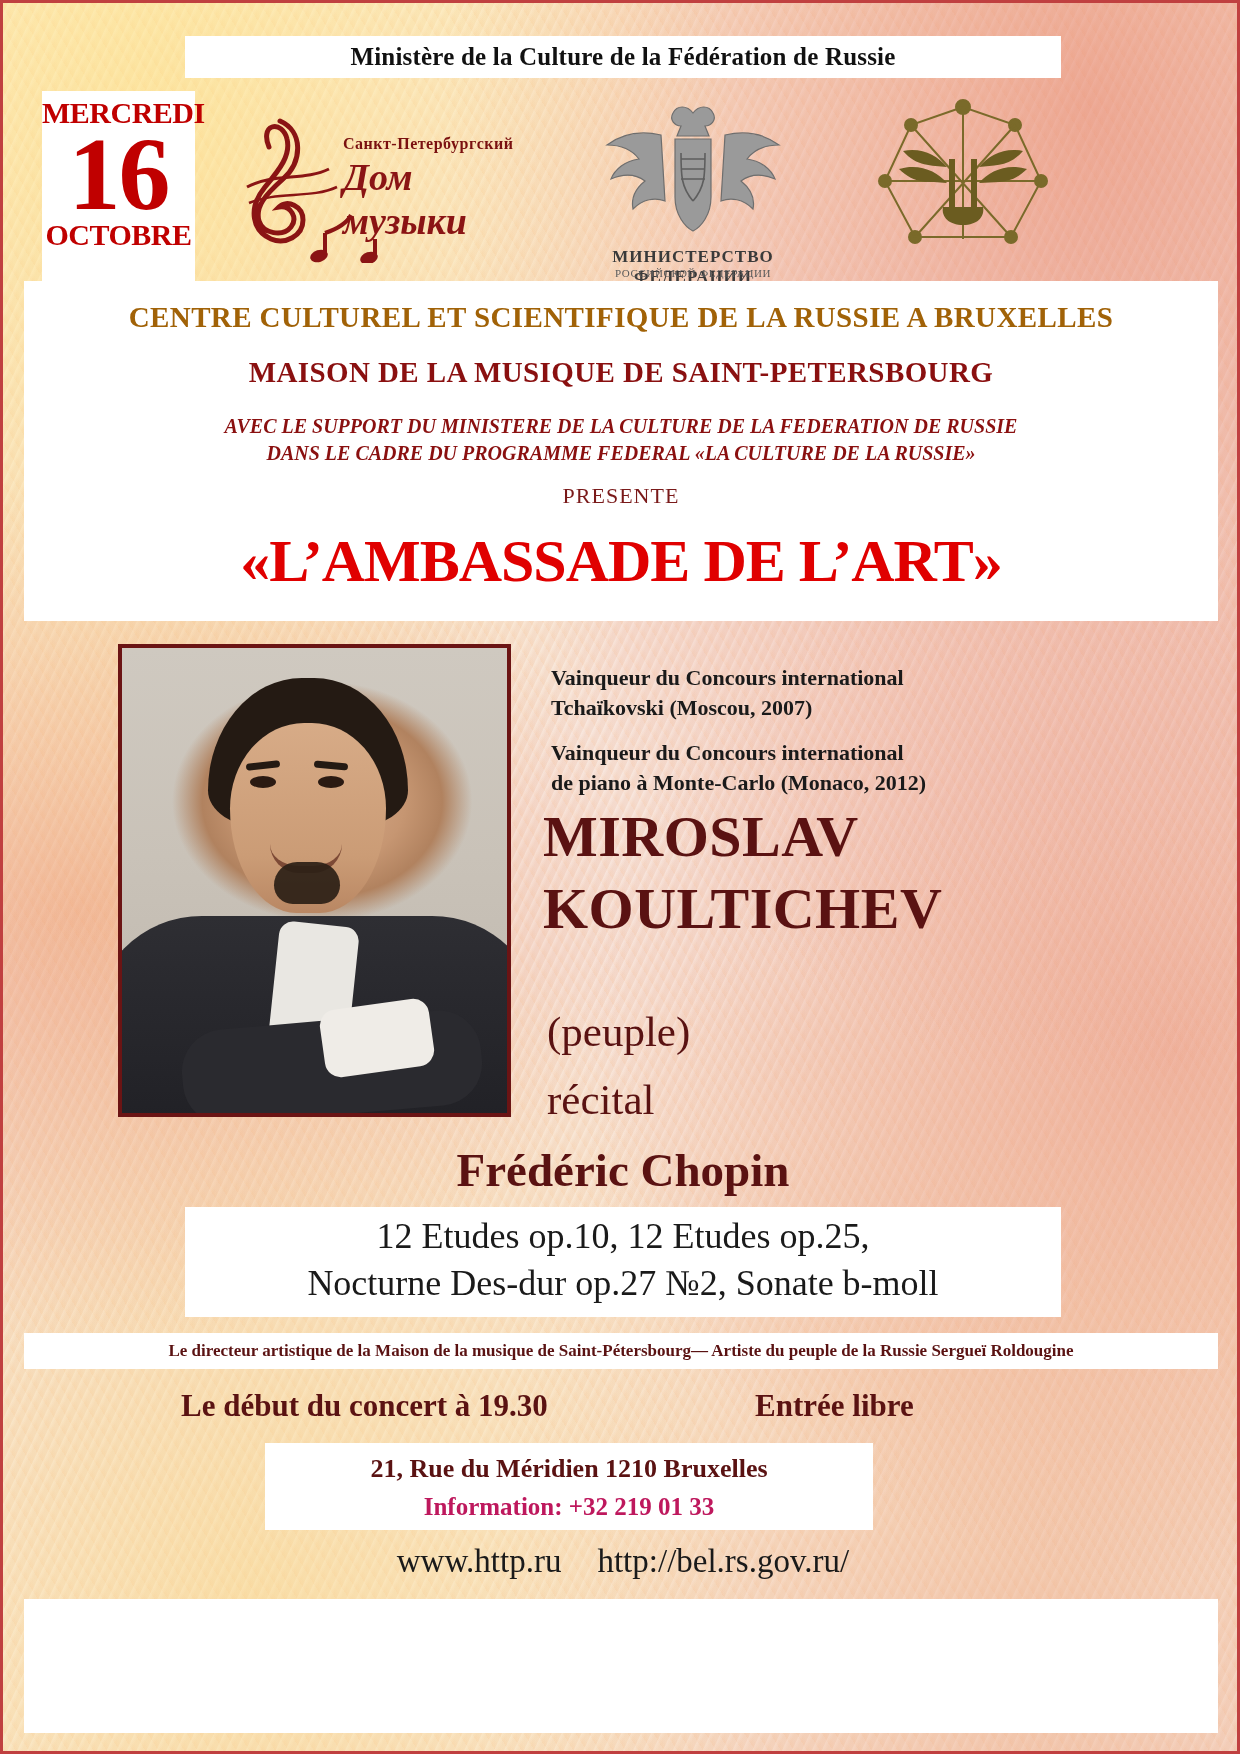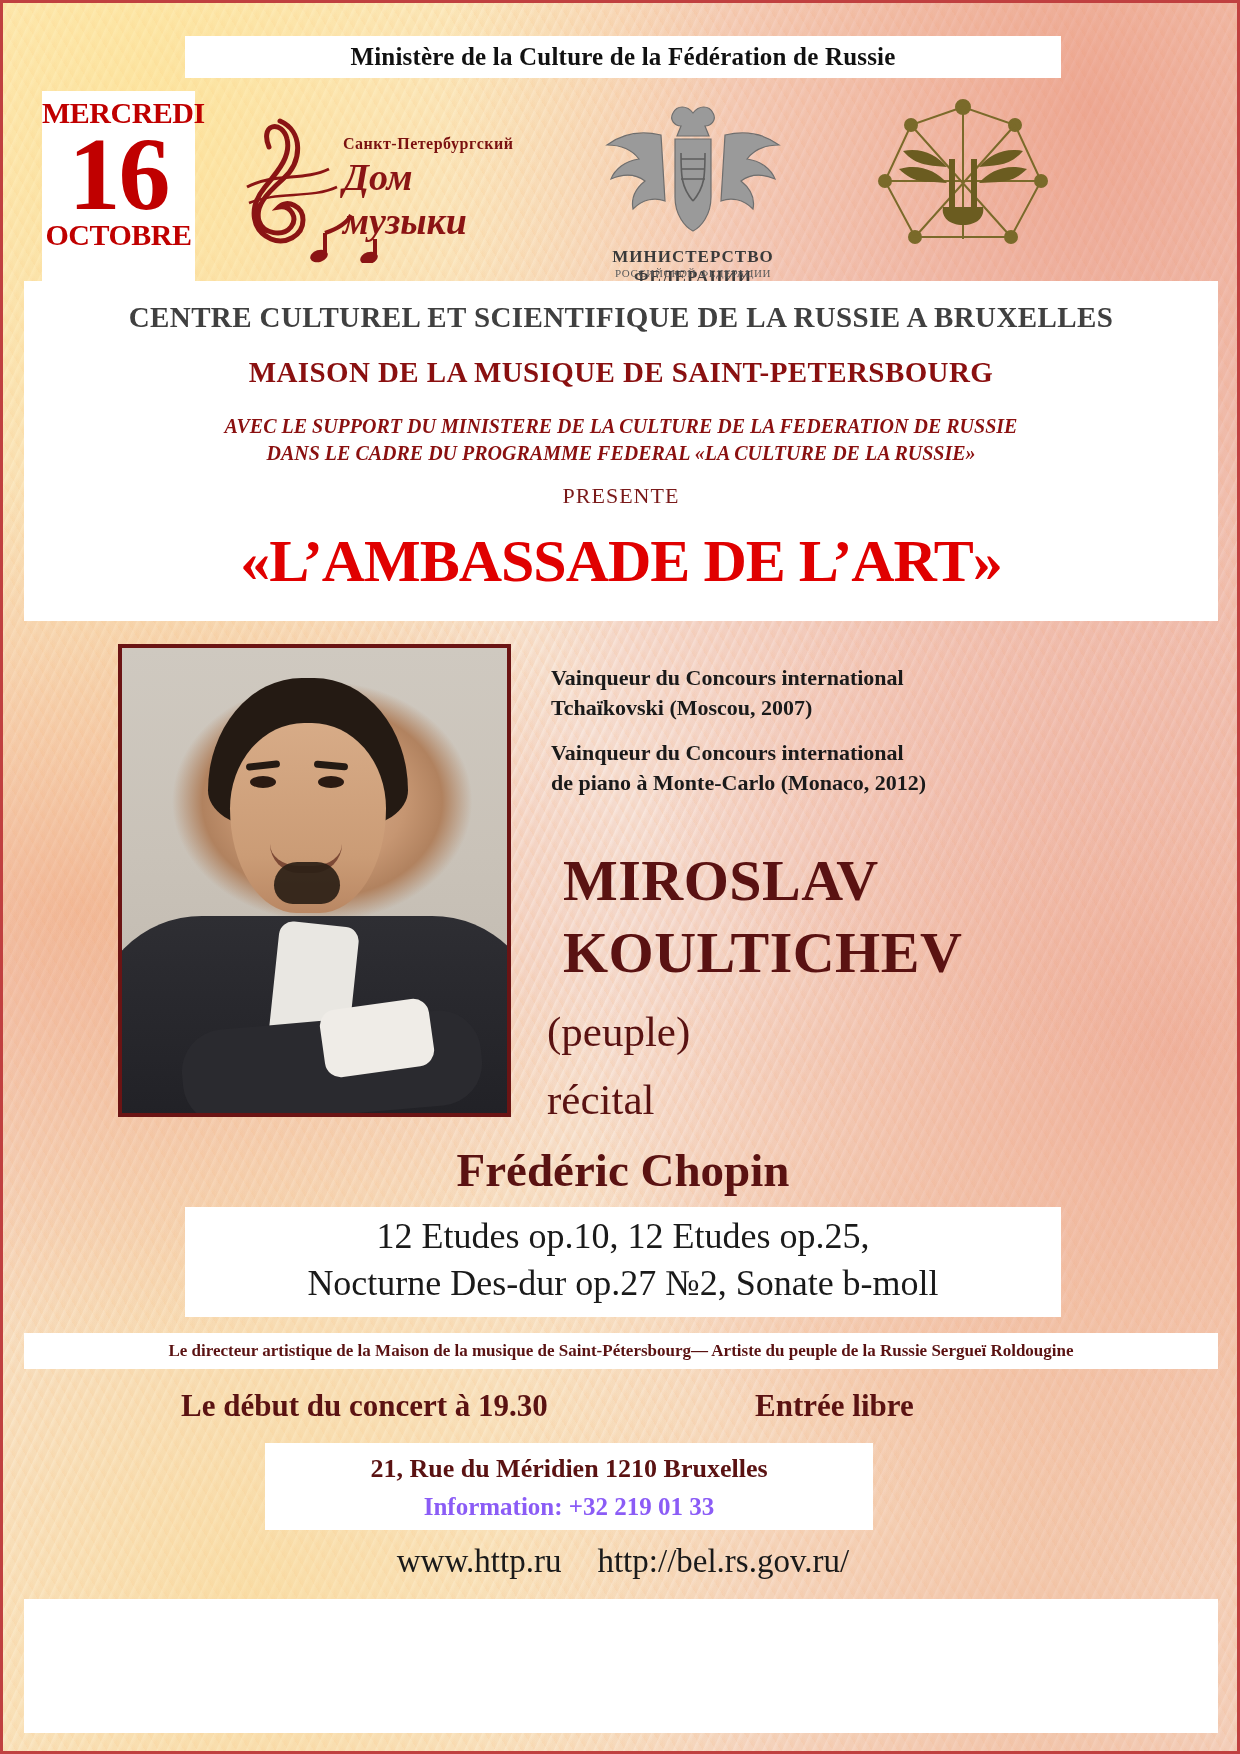--- a/index.html
+++ b/index.html
@@ -148,21 +148,21 @@
     left: 21px;
     top: 278px;
     width: 1194px;
     height: 340px;
     background: #ffffff;
     text-align: center;
   }
   .t-centre {
     font-size: 29px;
     font-weight: bold;
-    color: #404040;
+    color: #a16207;
     letter-spacing: 0.4px;
     margin-top: 20px;
   }
   .t-maison {
     font-size: 29px;
     font-weight: bold;
     color: #8a1010;
     letter-spacing: 0.4px;
     margin-top: 22px;
   }
@@ -313,23 +313,22 @@
   .awards .line {
     font-size: 22px;
     font-weight: bold;
     color: #1a1a1a;
     line-height: 1.35;
   }
   .awards .gap { height: 16px; }
   .artist-name {
     position: absolute;
     left: 540px;
-    top: 844px;
+    top: 800px;
     width: 560px;
-    margin-left: 20px;
   }
   .artist-name .n1,
   .artist-name .n2 {
     font-size: 58px;
     font-weight: bold;
     color: #5a1212;
     letter-spacing: 0.5px;
     line-height: 1.18;
   }
   .artist-name .n2 { margin-top: 4px; }
@@ -417,21 +416,21 @@
   }
   .address-block .a1 {
     font-size: 26px;
     font-weight: bold;
     color: #5a1212;
     line-height: 1.5;
   }
   .address-block .a2 {
     font-size: 25px;
     font-weight: bold;
-    color: #8b5cf6;
+    color: #be185d;
     line-height: 1.5;
   }
   .links {
     position: absolute;
     left: 0;
     top: 1540px;
     width: 1240px;
     text-align: center;
   }
   .links span {

